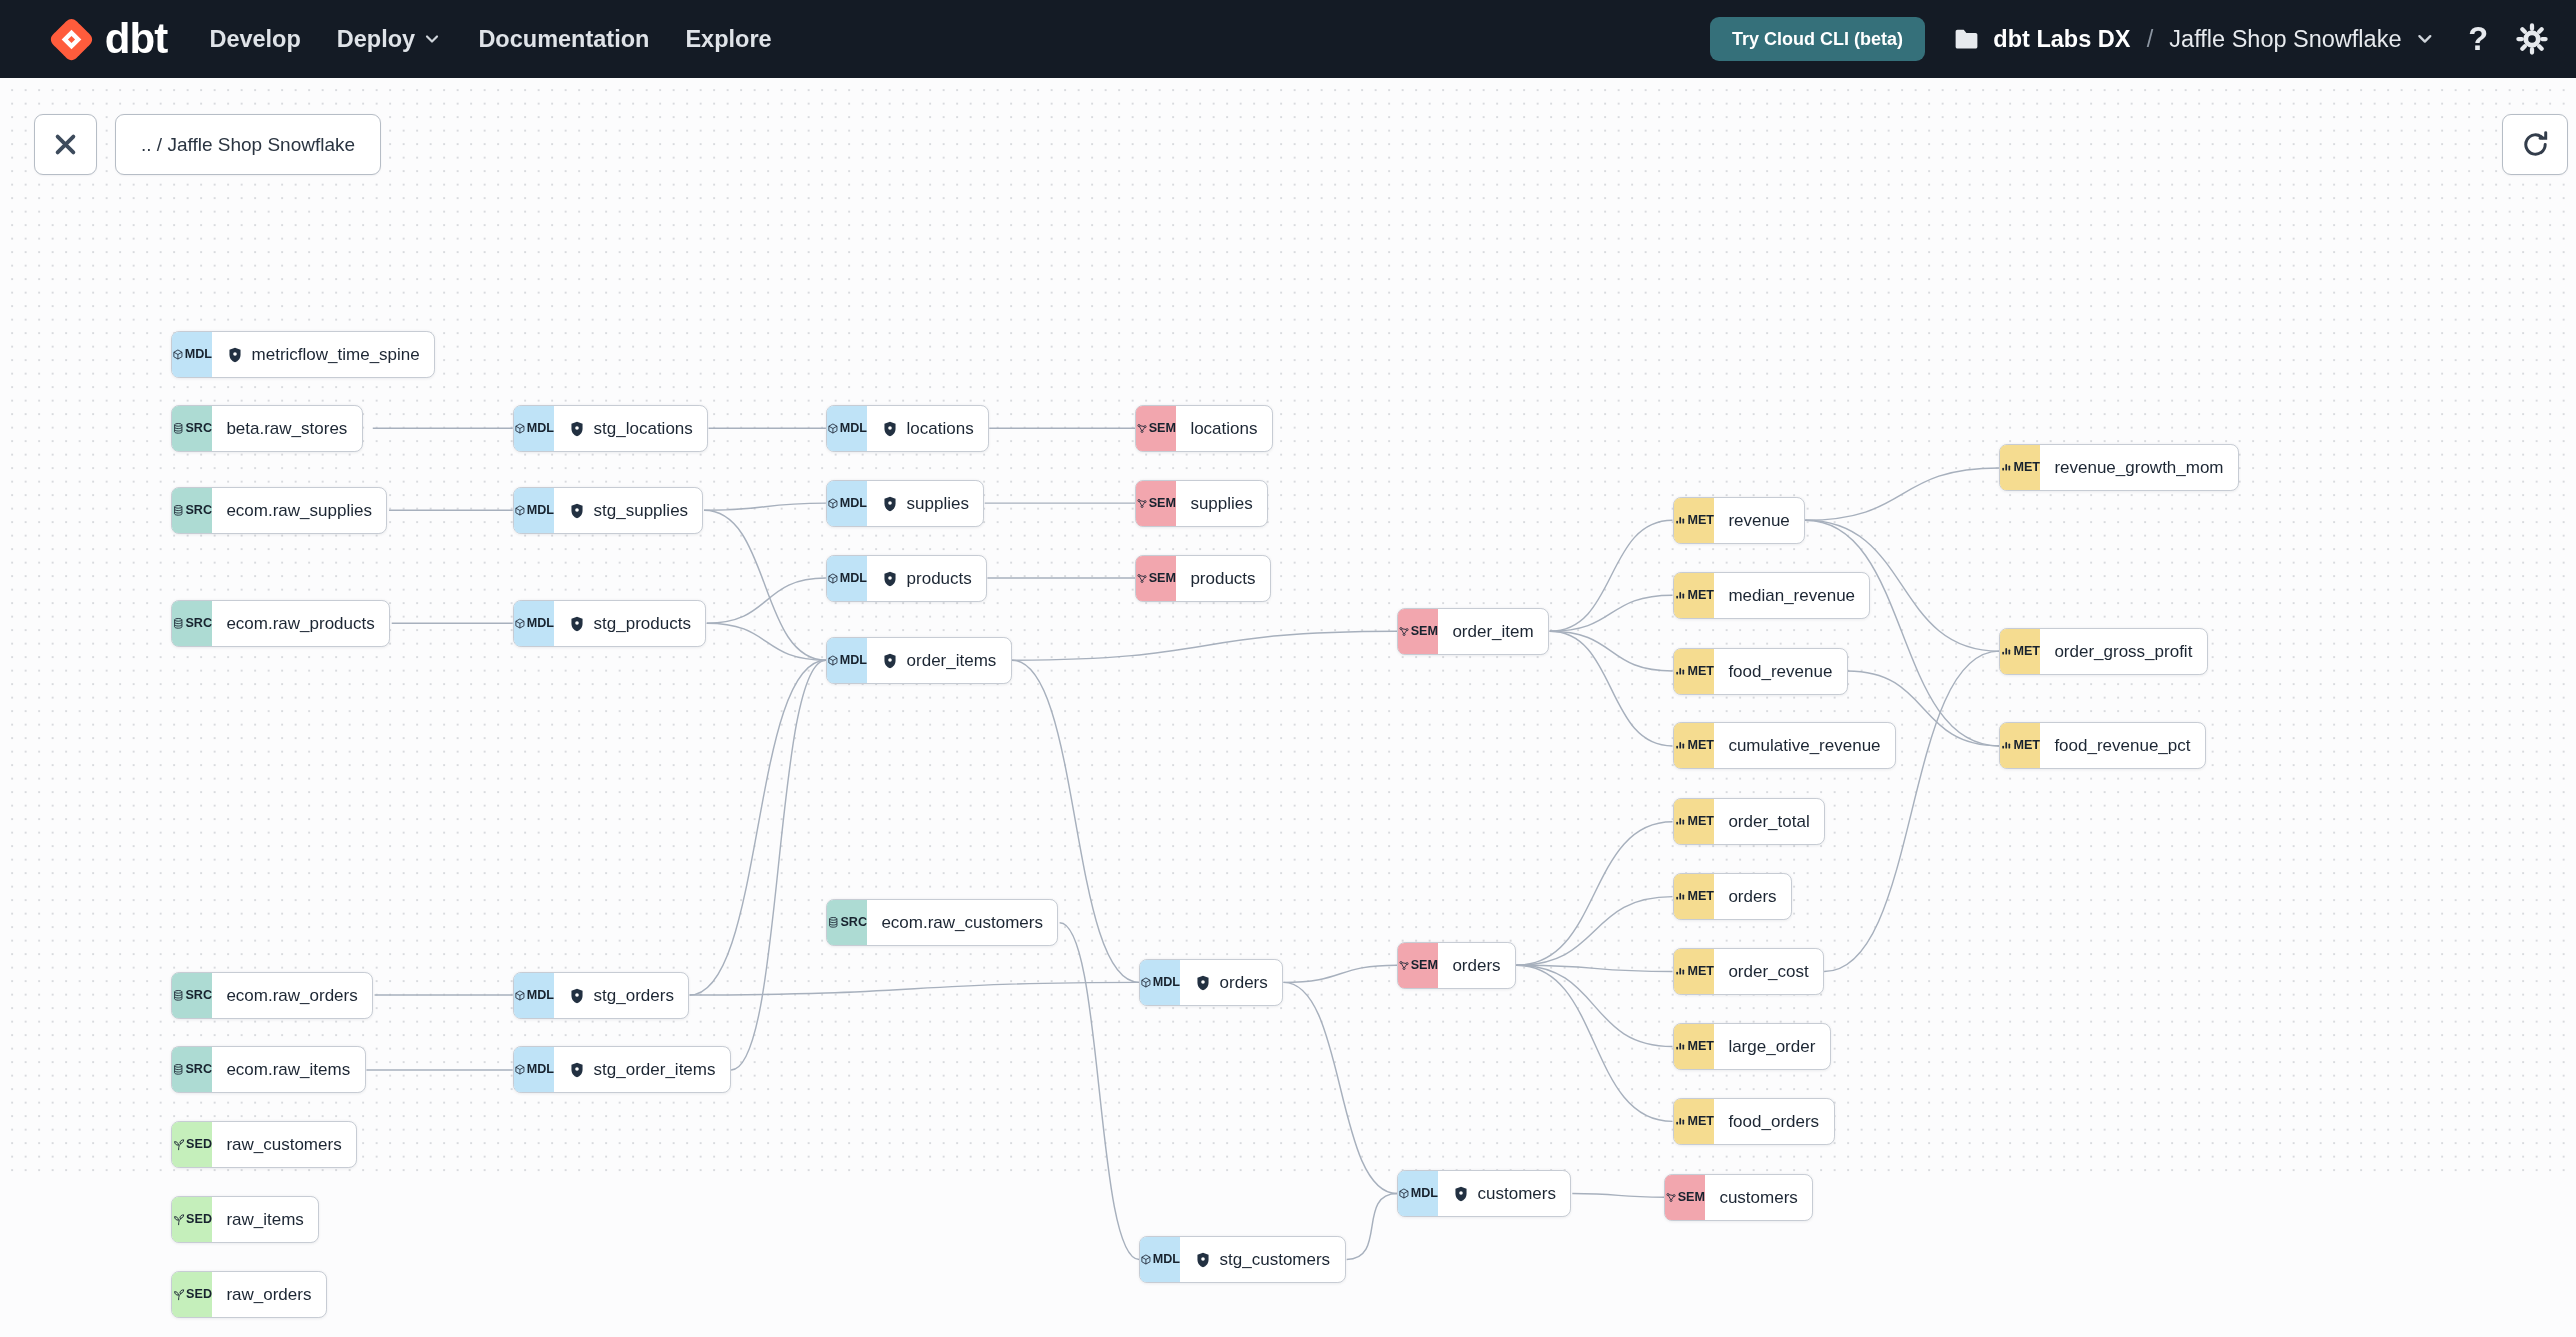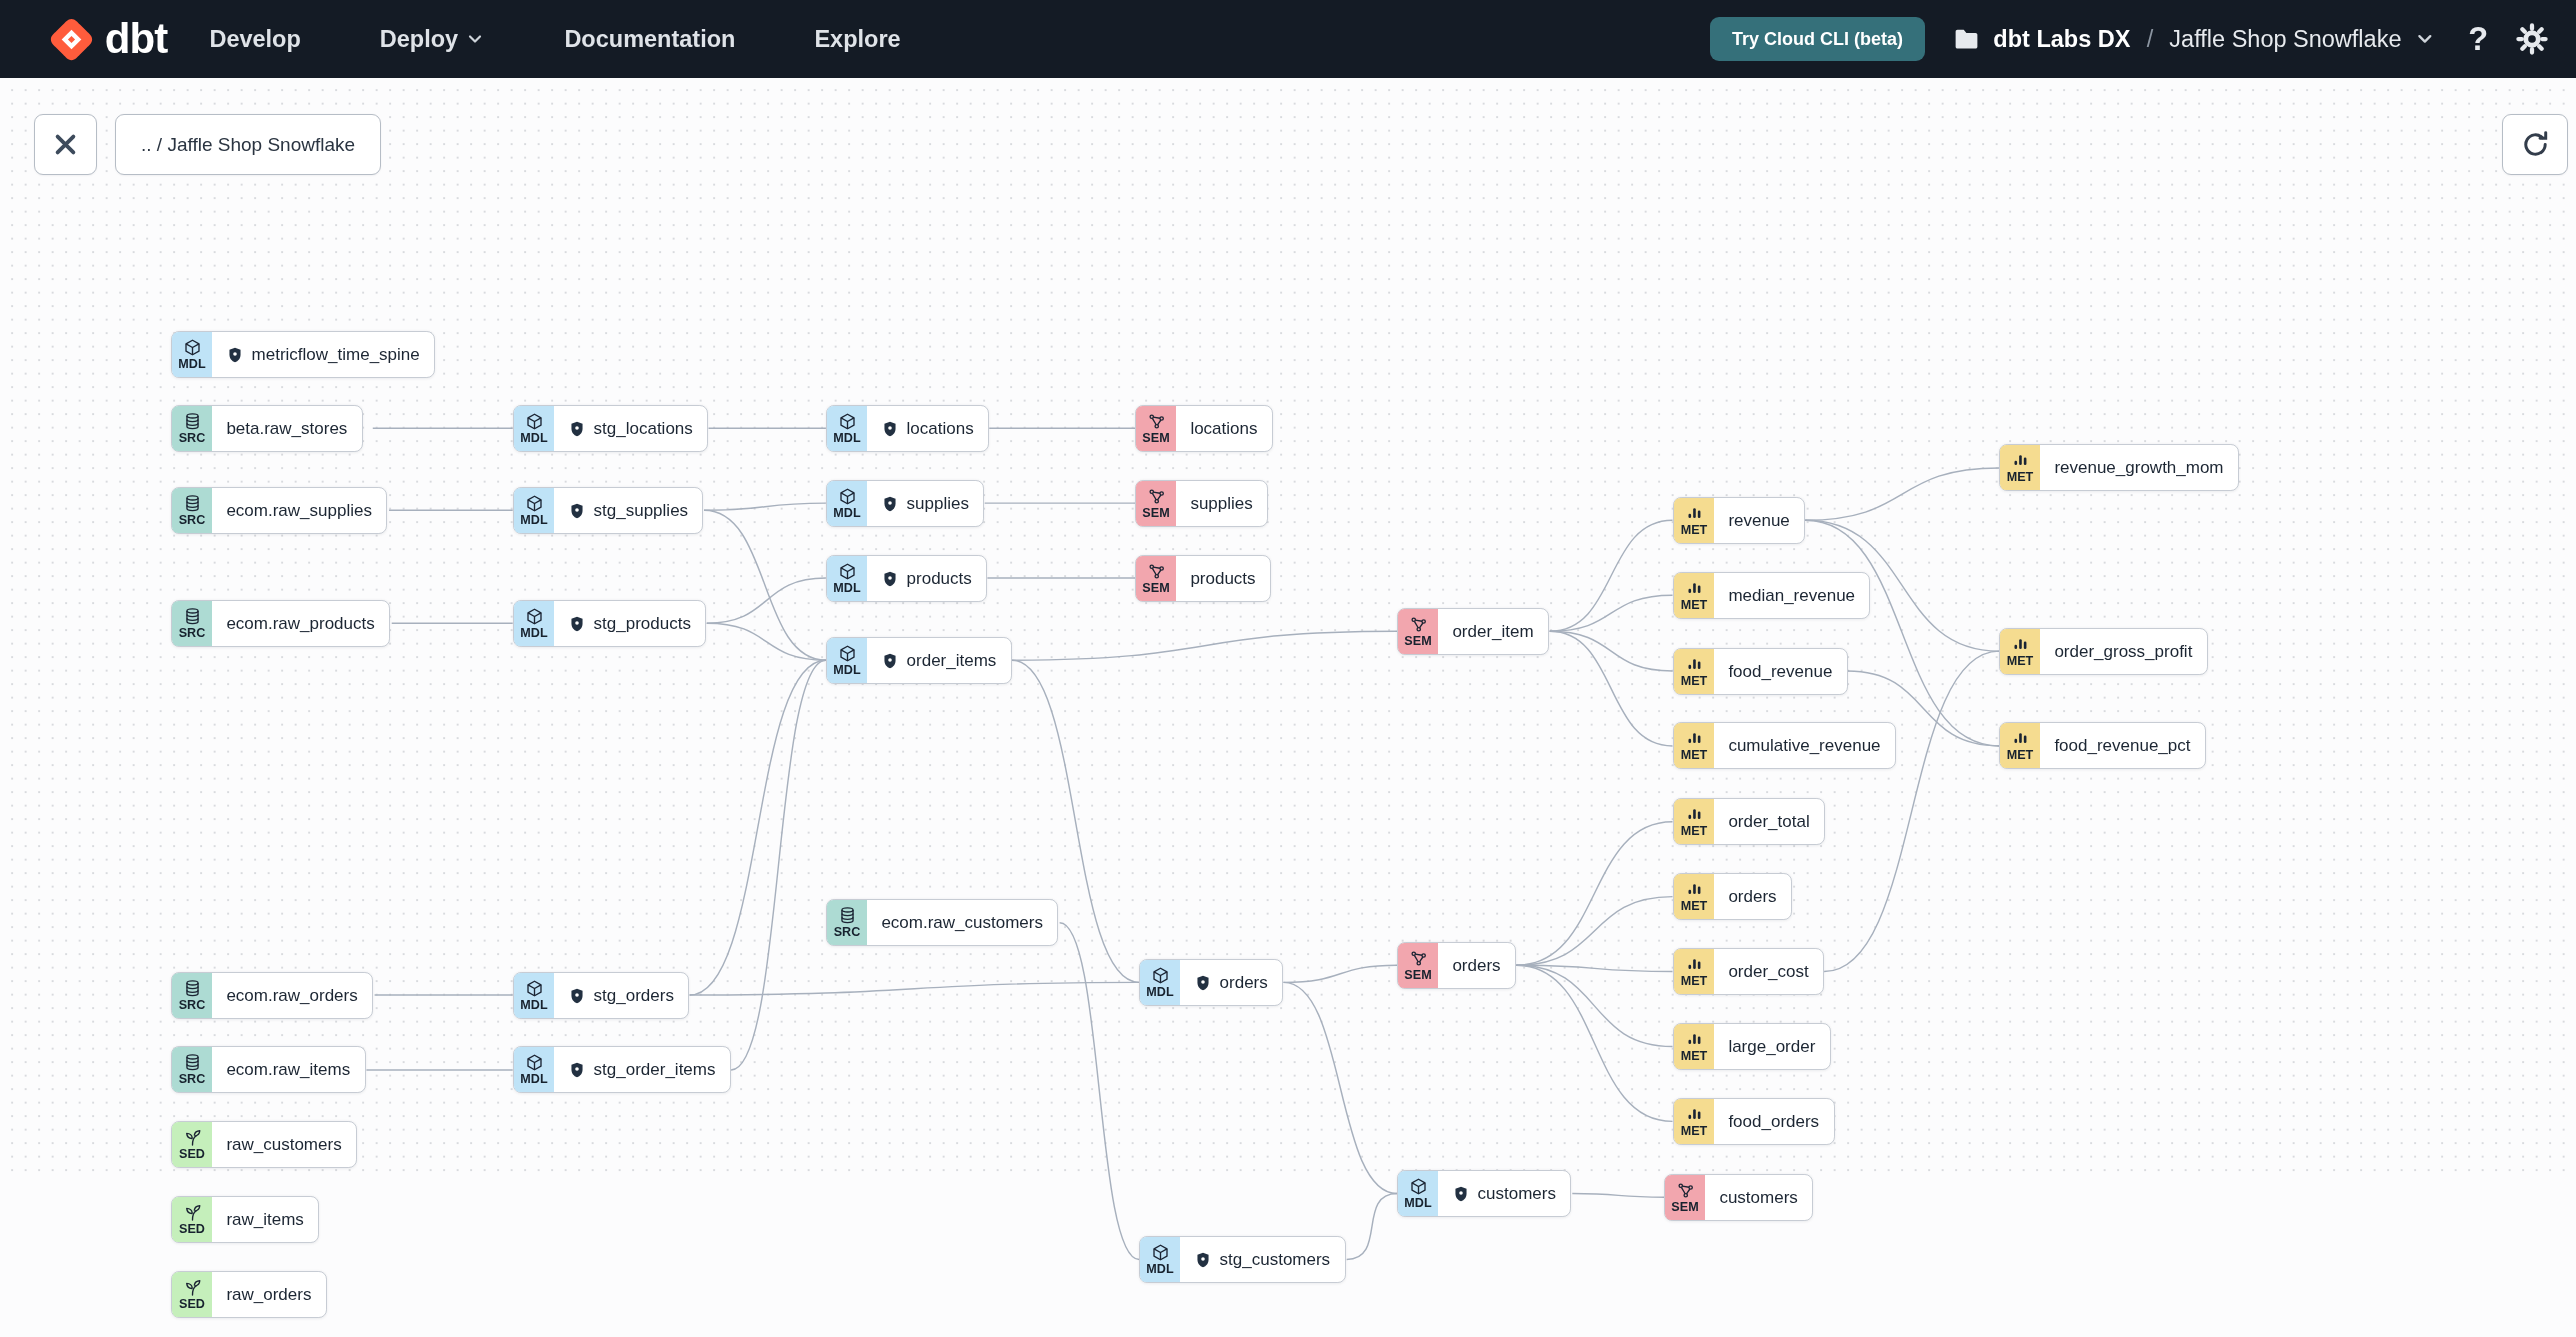--- a/index.html
+++ b/index.html
@@ -5,21 +5,21 @@
   * { margin:0; padding:0; box-sizing:border-box; }
   html,body { width:2576px; height:1338px; }
   body { font-family:"Liberation Sans", sans-serif; background:#fcfcfd; overflow:hidden; position:relative; }
 
   
   .navbar { position:absolute; top:0; left:0; width:2576px; height:78px; background:#141b25;
             display:flex; align-items:center; padding:0 27px 0 49px; z-index:10; }
   .logo { display:flex; align-items:center; gap:10.8px; }
   .logo svg { width:45px; height:45px; }
   .logo-text { color:#ffffff; font-size:42px; font-weight:bold; letter-spacing:-0.9px; }
-  .nav-links { display:flex; align-items:center; gap:79px; margin-left:42px; }
+  .nav-links { display:flex; align-items:center; gap:36px; margin-left:42px; }
   .nav-link { color:#dfe3e8; font-size:23.5px; font-weight:bold; display:flex; align-items:center; gap:7.2px; cursor:pointer; }
   .nav-link svg { width:20px; height:20px; }
   .nav-right { margin-left:auto; display:flex; align-items:center; gap:27px; }
   .cta-btn { background:#35707a; color:#ffffff; font-size:18px; font-weight:bold;
              border:none; border-radius:9px; padding:11.7px 21.7px; cursor:pointer; }
   .account { display:flex; align-items:center; gap:12.6px; color:#e7eaee; font-size:23.5px; }
   .account .folder { width:29px; height:29px; }
   .account-name { font-weight:bold; color:#ffffff; }
   .account-sep { color:#8b95a1; padding:0 3.6px; }
   .project-name { color:#e7eaee; }
@@ -46,21 +46,21 @@
               display:flex; align-items:center; justify-content:center;
               font-size:19px; font-weight:bold; font-family:"Liberation Serif", serif; flex:none; cursor:pointer; }
   .refresh-btn { left:2502px; top:36px; width:66px; height:61px; justify-content:center; cursor:pointer; }
   .refresh-btn svg { width:31px; height:31px; }
 
   
   #edges { position:absolute; left:0; top:0; width:2576px; height:1260px; z-index:1; pointer-events:none; }
   .node { position:absolute; display:inline-flex; align-items:stretch; height:47px; background:#ffffff;
           border:1.4px solid #c7ccd4; border-radius:8.1px; box-shadow:0 0.9px 2.7px rgba(16,24,40,.07);
           z-index:2; cursor:pointer; }
-  .badge { width:40px; flex:none; display:flex; flex-direction:column; align-items:center;
+  .badge { width:40px; flex:none; display:flex; align-items:center;
            justify-content:center; gap:0.9px; border-radius:6.3px 0 0 6.3px; }
   .badge svg { width:19px; height:19px; }
   .badge .tlabel { font-size:12.6px; font-weight:bold; color:#17222e; line-height:1; }
   .nname { display:flex; align-items:center; gap:7.2px; padding:0 14.4px; font-size:17px; color:#1c2633; white-space:nowrap; }
   .nname .shield { width:18px; height:18px; flex:none; }
 </style>
 </head>
 <body>
 
 <header class="navbar">

